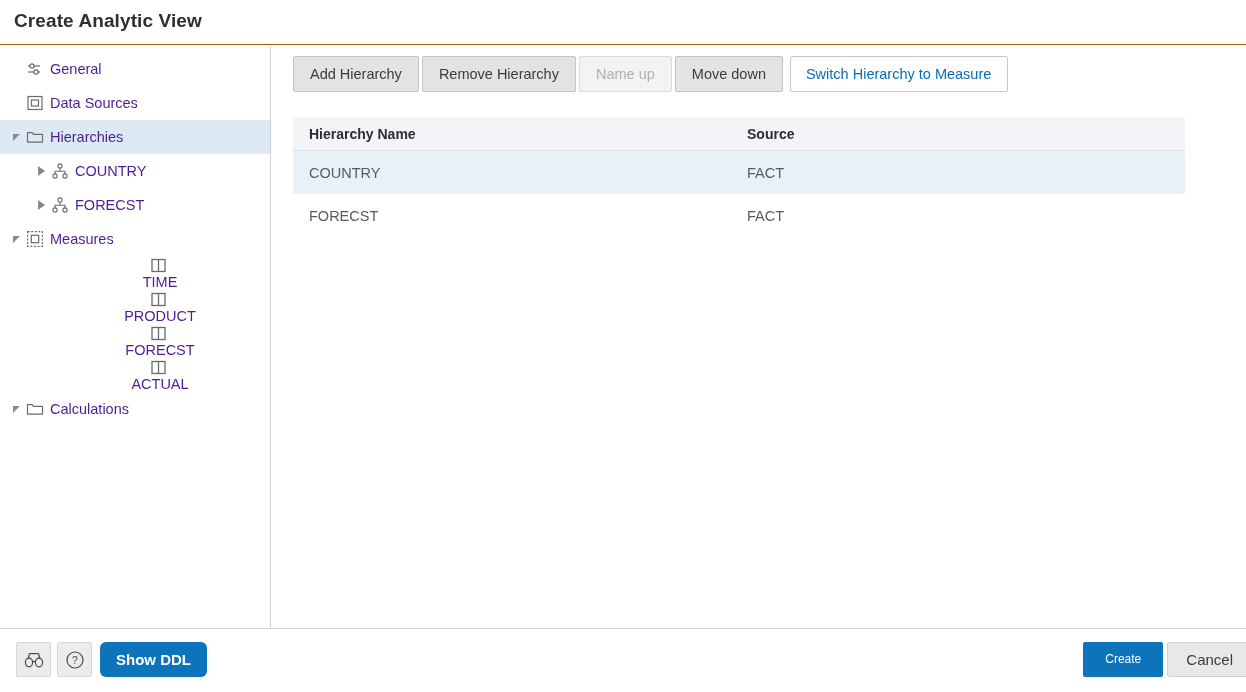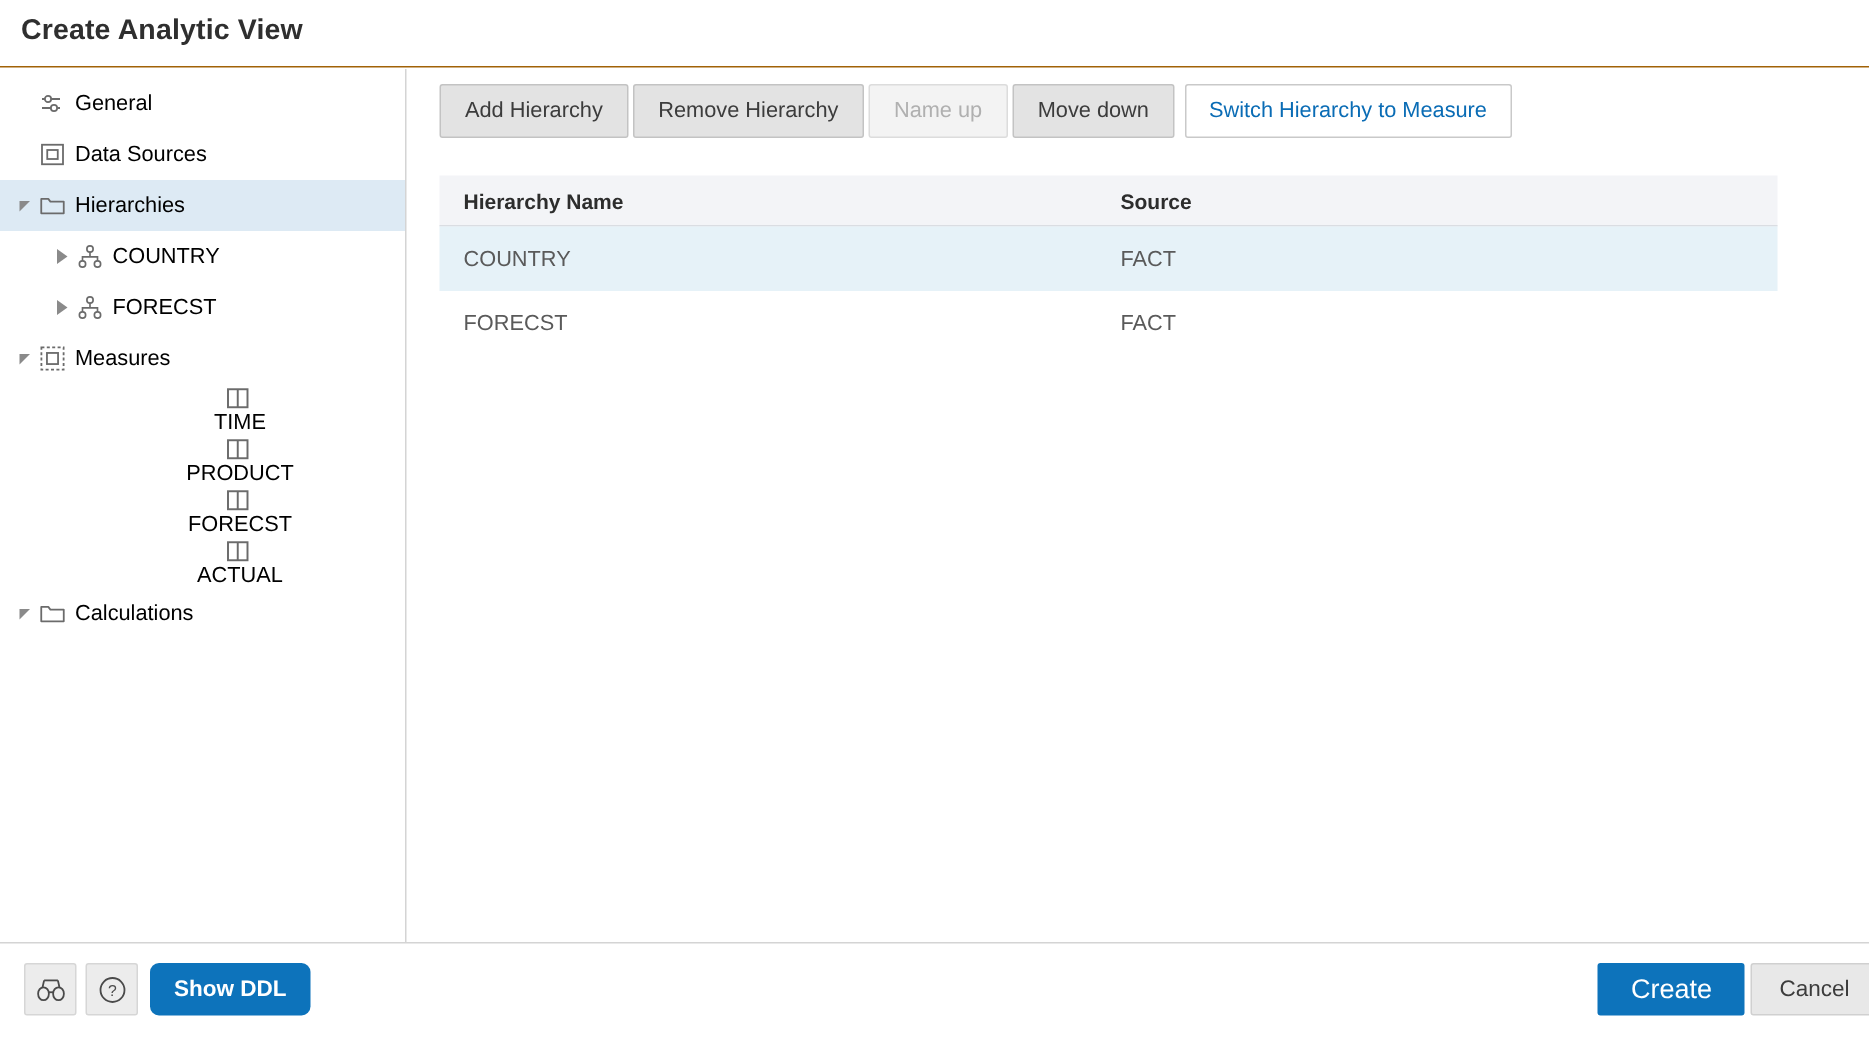--- a/index.html
+++ b/index.html
@@ -44,21 +44,21 @@
     border-right: 1px solid #d4d4d4;
     overflow: hidden;
   }
   .tree { position: relative; padding-top: 6px; }
   .tree-item {
     position: relative;
     height: 34px;
     display: flex;
     align-items: center;
     font-size: 14.5px;
-    color: #000000;
+    color: #4c1d95;
     white-space: nowrap;
     cursor: default;
   }
   .tree-item.selected { background: #ddeaf4; }
   .tw { 
     width: 16px; min-width: 16px;
     display: inline-flex;
     align-items: center;
     justify-content: center;
   }
@@ -208,21 +208,21 @@
     display: flex;
     align-items: center;
   }
   .create-btn {
     height: 35px;
     padding: 0 22px;
     background: #0d73bb;
     color: #ffffff;
     border: none;
     border-radius: 2px;
-    font-size: 18px;
+    font-size: 12px;
     font-family: "Liberation Sans", sans-serif;
     cursor: pointer;
     line-height: 35px;
     margin-right: 4px;
   }
   .cancel-btn {
     height: 35px;
     padding: 0 18px;
     background: #e8e8e8;
     color: #3c3c3c;

